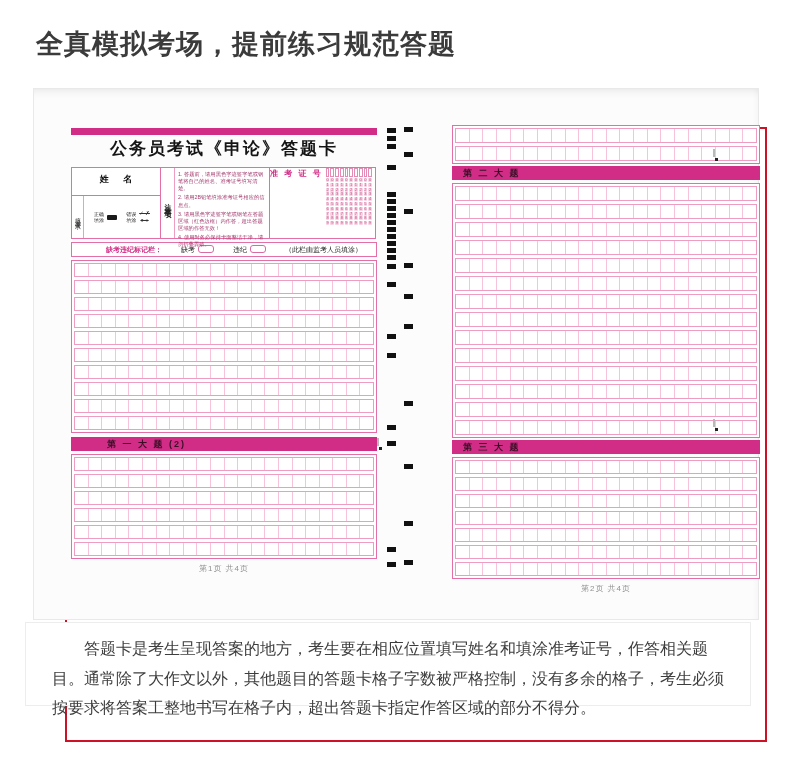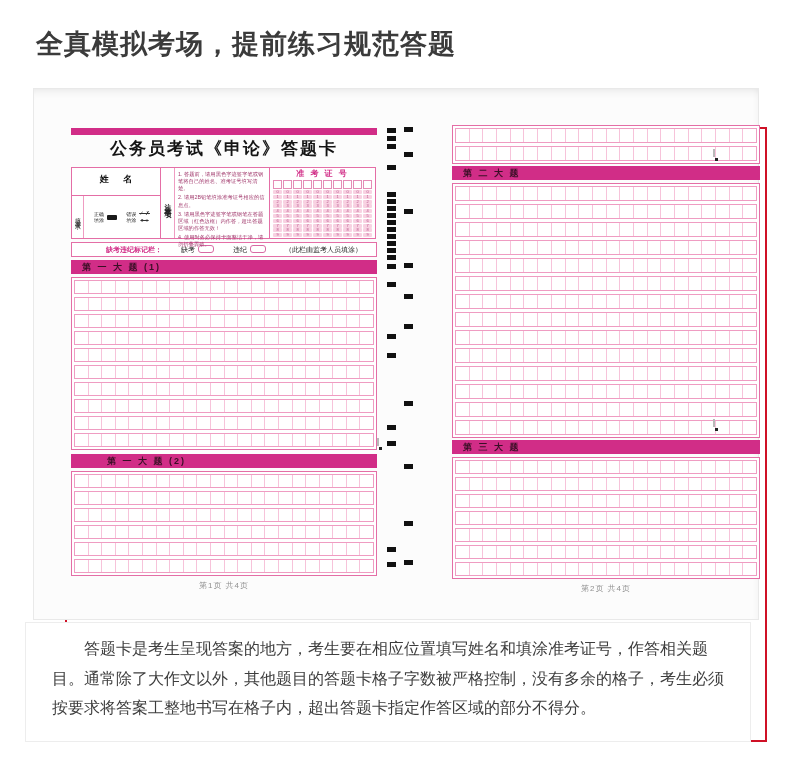--- a/index.html
+++ b/index.html
@@ -19,21 +19,21 @@
   .page-left{left:37px;top:39px;width:306px;}
   .page-right{left:370px;top:36px;width:308px;padding-left:48px;}
 
   .topbar{height:7px;background:var(--magenta);margin-bottom:2px;}
   .sheet-title{font-size:17px;line-height:24px;font-weight:bold;color:#141414;text-align:center;letter-spacing:2px;margin-bottom:6px;}
 
   .header-row{display:flex;height:72px;margin-bottom:3px;}
   .hbox{border:1px solid #e46ea6;box-sizing:border-box;background:#fff;position:relative;}
   .name-box{width:90px;}
   .notice-box{width:110px;display:flex;margin-left:-1px;}
-  .ticket-box{width:107px;display:flex;flex-direction:column;margin-left:-1px;}
+  .ticket-box{width:107px;display:flex;margin-left:-1px;}
 
   .name-label{text-align:center;font-weight:bold;font-size:9px;letter-spacing:6px;padding-top:5px;padding-left:6px;color:#111;}
   .fill-box{position:absolute;left:0;right:0;bottom:0;height:42px;border-top:1px solid #e46ea6;display:flex;}
   .vlabel{writing-mode:vertical-rl;display:flex;align-items:center;justify-content:center;color:#222;}
   .fill-vlabel{width:11px;border-right:1px solid #ef9cc2;font-size:6px;letter-spacing:2px;}
   .fill-content{flex:1;display:flex;align-items:center;justify-content:space-evenly;padding:0 1px;}
   .fill-group{display:flex;align-items:center;gap:2px;}
   .fill-name{width:11px;font-size:5px;line-height:1.25;color:#222;}
   .fill-correct-mark{width:10px;height:5px;background:#1a1a1a;border-radius:1px;display:inline-block;}
   .fill-wrong{font-size:5.5px;color:#333;line-height:1.3;text-align:center;}
@@ -66,21 +66,21 @@
   .page-right .grid-row{height:15px;}
   .page-right .gr3 .grid-row{height:14px;}
 
   .page-footer{text-align:center;font-size:8px;color:#909090;margin-top:4px;letter-spacing:1px;}
 
   .timing-mark{position:absolute;width:9px;height:5px;background:#111;}
   .edge-dot{position:absolute;width:3px;height:3px;background:#222;}
   .edge-code-mark{position:absolute;width:2px;height:8px;background:#b9b9b9;}
 
   
-  .desc-block{position:absolute;left:25px;top:622px;width:726px;height:120px;box-sizing:border-box;background:#fff;border:1px solid #ededed;z-index:2;}
+  .desc-block{position:absolute;left:25px;top:622px;width:726px;height:84px;box-sizing:border-box;background:#fff;border:1px solid #ededed;z-index:2;}
   .desc{padding:11px 26px 0;text-indent:2em;font-size:16px;line-height:1.85;color:#3d3d3d;}
 </style>
 </head>
 <body>
 
 <div class="stage">
 
   <h1 class="page-title">全真模拟考场，提前练习规范答题</h1>
 
   <div class="red-frame"></div>
@@ -259,21 +259,20 @@
         </div>
       </div>
 
       <div class="absent-row">
         <span class="absent-title">缺考违纪标记栏：</span>
         <span class="absent-pair"><span>缺考</span><span class="mini-box"></span></span>
         <span class="absent-pair"><span>违纪</span><span class="mini-box"></span></span>
         <span class="absent-note">（此栏由监考人员填涂）</span>
       </div>
 
-      <div class="section-bar">第 一 大 题 (1)</div>
       <div class="grid-block">
           <div class="grid-row">
             <div class="grid-cell"></div>
             <div class="grid-cell"></div>
             <div class="grid-cell"></div>
             <div class="grid-cell"></div>
             <div class="grid-cell"></div>
             <div class="grid-cell"></div>
             <div class="grid-cell"></div>
             <div class="grid-cell"></div>

